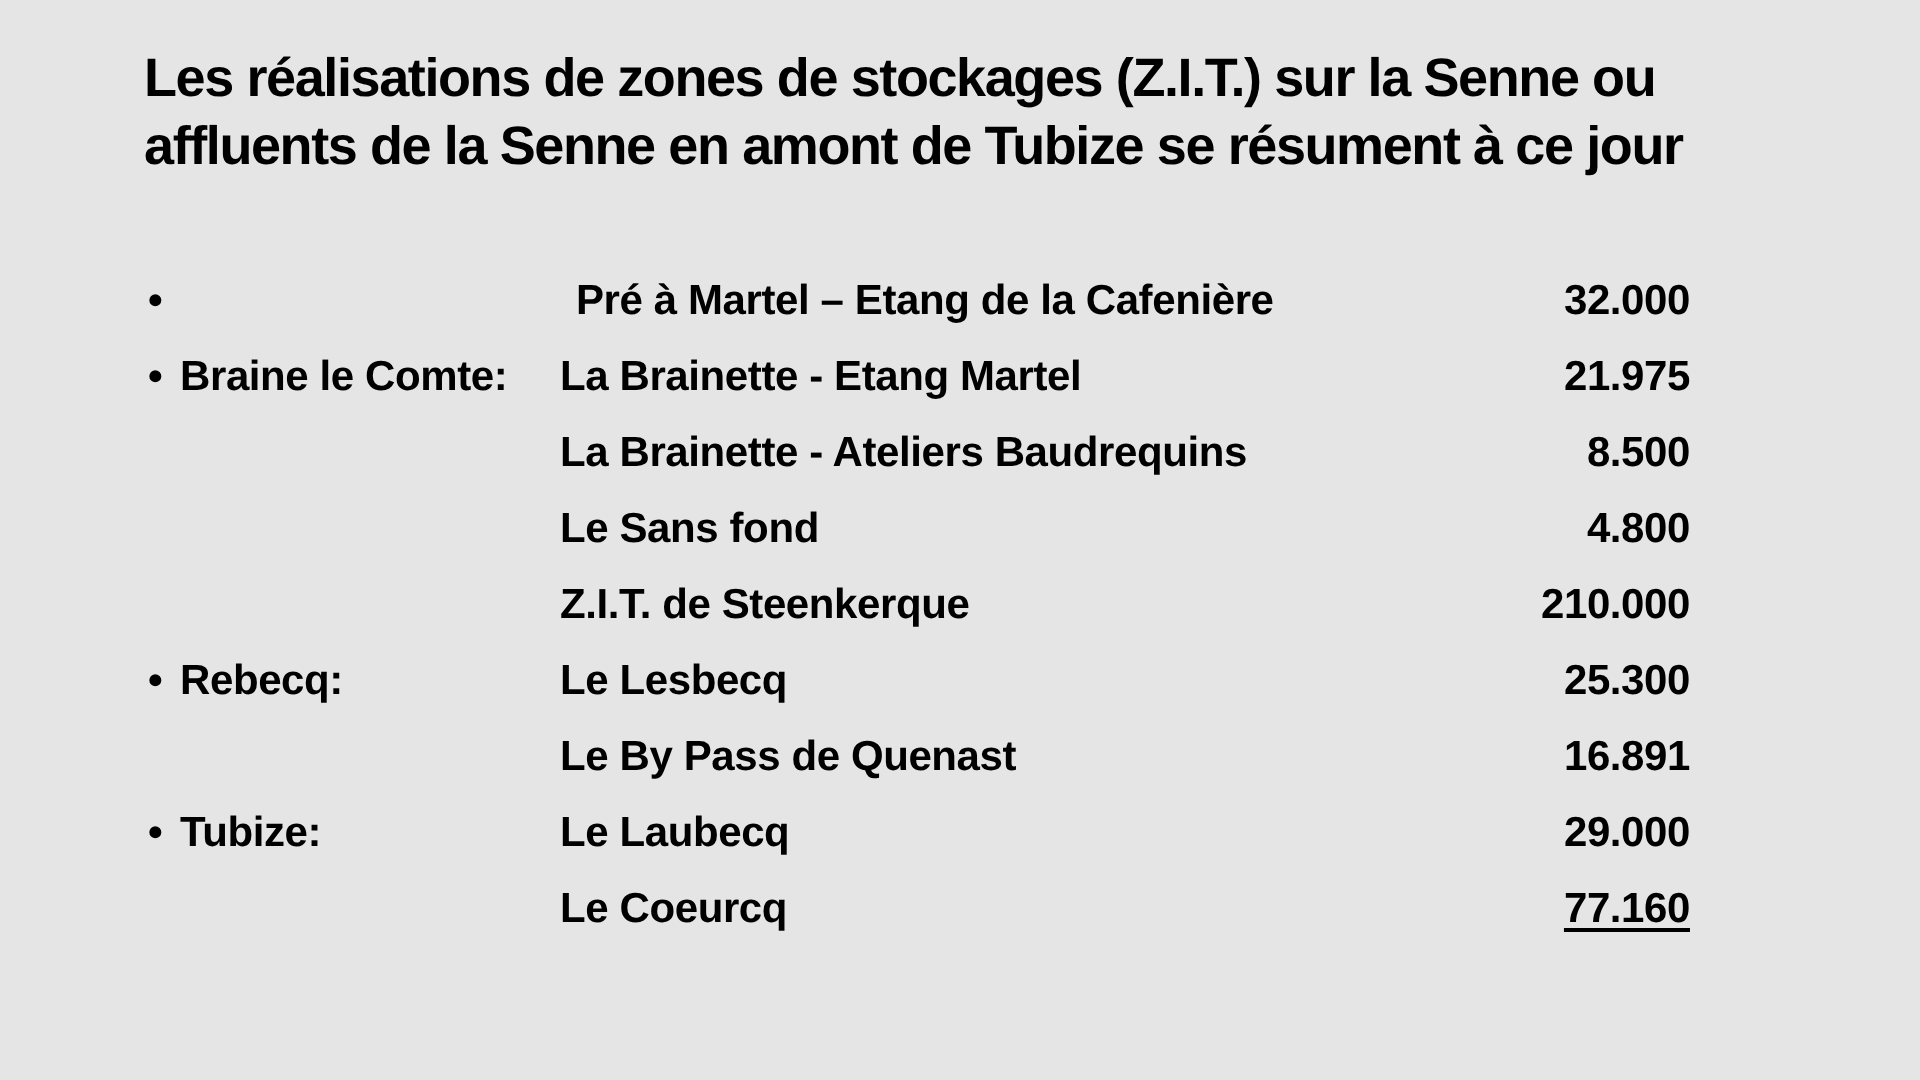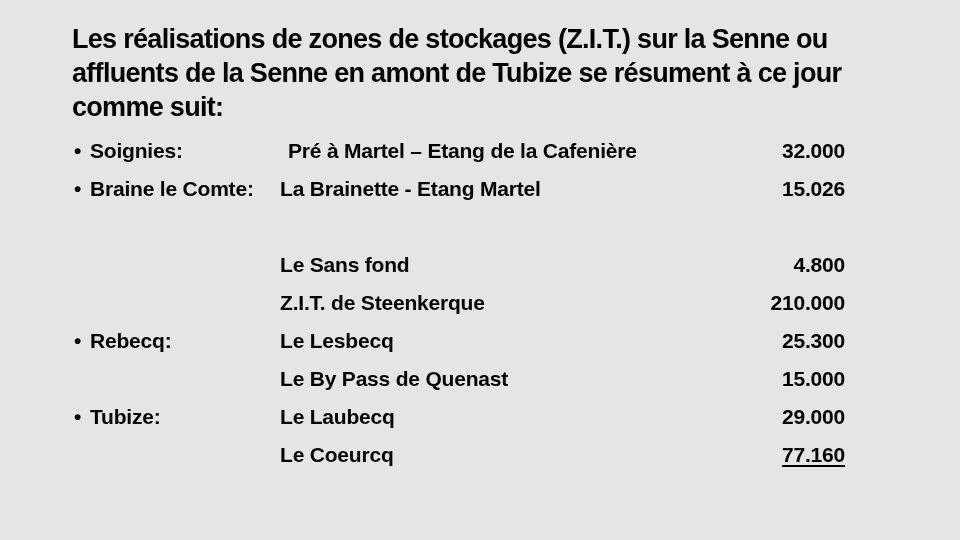--- a/index.html
+++ b/index.html
@@ -88,39 +88,43 @@
   }
 </style>
 </head>
 <body>
 
 <div class="slide">
 
   <div class="title">
     <div class="tline">Les réalisations de zones de stockages (Z.I.T.) sur la Senne ou</div>
     <div class="tline">affluents de la Senne en amont de Tubize se résument à ce jour</div>
-    <div class="tline">comme suit:</div>
   </div>
 
   <div class="rows">
 
     <div class="row" style="top:0px">
       <span class="bullet">•</span>
-      <span class="loc">Soignies:</span>
       <span class="desc indent-sm">Pré à Martel – Etang de la Cafenière</span>
       <span class="val">32.000</span>
     </div>
 
     <div class="row" style="top:38px">
       <span class="bullet">•</span>
       <span class="loc">Braine le Comte:</span>
       <span class="desc">La Brainette - Etang Martel</span>
-      <span class="val">15.026</span>
+      <span class="val">21.975</span>
     </div>
 
+    <div class="row" style="top:76px">
+      <span class="bullet"></span>
+      <span class="loc"></span>
+      <span class="desc">La Brainette - Ateliers Baudrequins</span>
+      <span class="val">8.500</span>
+    </div>
 
     <div class="row" style="top:114px">
       <span class="bullet"></span>
       <span class="loc"></span>
       <span class="desc">Le Sans fond</span>
       <span class="val">4.800</span>
     </div>
 
     <div class="row" style="top:152px">
       <span class="bullet"></span>
@@ -133,21 +137,21 @@
       <span class="bullet">•</span>
       <span class="loc">Rebecq:</span>
       <span class="desc">Le Lesbecq</span>
       <span class="val">25.300</span>
     </div>
 
     <div class="row" style="top:228px">
       <span class="bullet"></span>
       <span class="loc"></span>
       <span class="desc">Le By Pass de Quenast</span>
-      <span class="val">15.000</span>
+      <span class="val">16.891</span>
     </div>
 
     <div class="row" style="top:266px">
       <span class="bullet">•</span>
       <span class="loc">Tubize:</span>
       <span class="desc">Le Laubecq</span>
       <span class="val">29.000</span>
     </div>
 
     <div class="row" style="top:304px">

